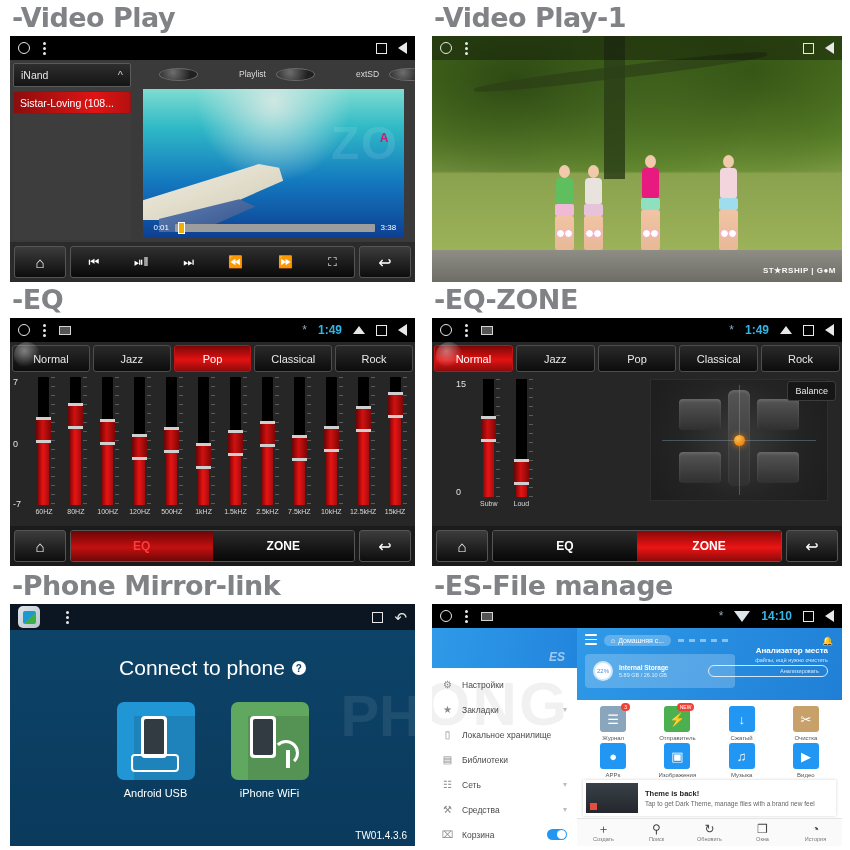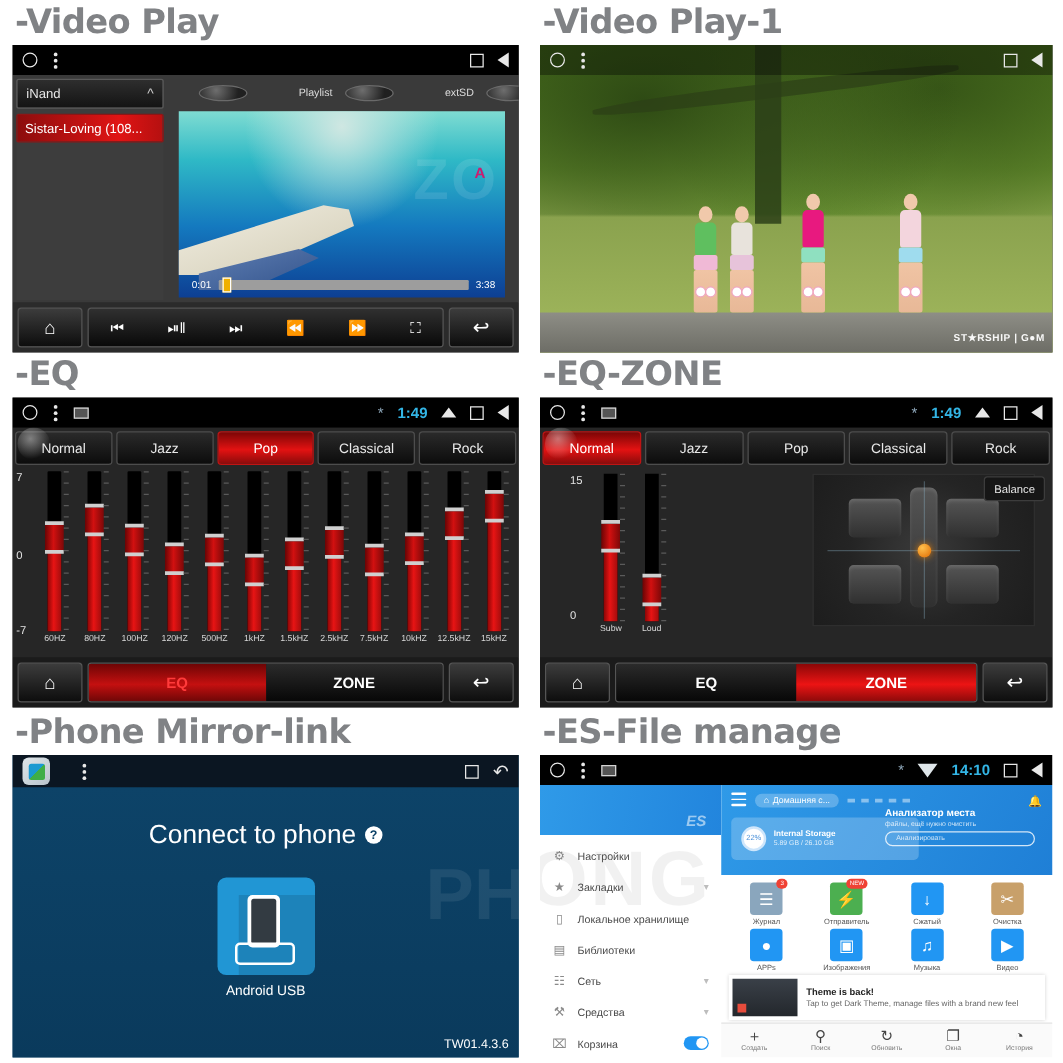--- a/index.html
+++ b/index.html
@@ -228,21 +228,21 @@
   .es-burger { width:12px; }
   .es-burger i { display:block; height:1.6px; background:#fff; margin-bottom:3px; border-radius:1px; }
   .es-crumb { background:rgba(255,255,255,.25); border-radius:8px; color:#fff; font-size:7px; padding:2px 7px; display:flex; align-items:center; gap:3px; }
   .es-dots { display:flex; gap:5px; }
   .es-dots i { width:6px; height:3px; background:rgba(255,255,255,.45); display:block; }
   .es-bell { margin-left:auto; color:#fff; font-size:9px; }
   .es-card { margin-top:6px; width:150px; height:34px; background:rgba(255,255,255,.22); border-radius:4px; display:flex; align-items:center; gap:6px; padding:0 8px; }
   .es-ring { width:20px; height:20px; border-radius:50%; background:#fff; border:2px solid #cfe6fb; color:#4a90d9; font-size:6px; display:flex; align-items:center; justify-content:center; }
   .es-cardtxt b { display:block; color:#fff; font-size:6.5px; }
   .es-cardtxt span { display:block; color:rgba(255,255,255,.8); font-size:5.5px; margin-top:1px; }
-  .es-analyzer { position:absolute; right:14px; top:18px; width:120px; text-align:left; }
+  .es-analyzer { position:absolute; right:14px; top:18px; width:120px; text-align:right; }
   .es-analyzer b { display:block; color:#fff; font-size:8px; }
   .es-analyzer span { display:block; color:rgba(255,255,255,.8); font-size:5.5px; margin-top:2px; }
   .es-anbtn { display:inline-block; margin-top:4px; border:1px solid rgba(255,255,255,.8); border-radius:9px; color:#fff; font-size:6.5px; padding:2px 8px; }
   .es-apps { padding:6px 4px 2px 4px; display:grid; grid-template-columns:repeat(4,1fr); gap:2px 0; }
   .es-app { display:flex; flex-direction:column; align-items:center; }
   .es-appic { width:26px; height:26px; border-radius:3px; position:relative; display:flex; align-items:center; justify-content:center; color:#fff; font-size:13px; }
   .es-badge { position:absolute; right:-4px; top:-3px; background:#f04134; color:#fff; font-size:5px; border-radius:5px; padding:0 3px; line-height:8px; }
   .es-applab { font-size:6px; color:#555; margin-top:3px; }
   .es-banner { position:absolute; left:6px; right:6px; bottom:30px; height:36px; background:#fff; box-shadow:0 0 3px rgba(0,0,0,.18); display:flex; align-items:center; gap:7px; padding:3px; }
   .es-bthumb { width:52px; height:30px; background:linear-gradient(#3a4048,#23272c); position:relative; }
@@ -888,20 +888,31 @@
         <div class="ml-tile">
           <div class="ml-sq a">
             <div class="ml-shadow"></div>
             <div class="ml-phone">
                 <i></i>
               </div>
             <div style="position:absolute;left:14px;bottom:8px;width:48px;height:18px;border:2.5px solid #fff;border-radius:4px;"></div>
           </div>
           <div class="ml-lab">Android USB</div>
         </div>
+        <div class="ml-tile">
+          <div class="ml-sq c">
+            <div class="ml-shadow"></div>
+            <div class="ml-phone" style="margin-left:-20px;">
+                <i></i>
+              </div>
+            <div style="position:absolute;right:10px;bottom:14px;width:26px;height:26px;border:3px solid #fff;border-radius:50%;border-bottom-color:transparent;border-left-color:transparent;"></div>
+            <div style="position:absolute;right:19px;bottom:12px;width:4px;height:18px;background:#fff;"></div>
+          </div>
+          <div class="ml-lab">iPhone WiFi</div>
+        </div>
       </div>
       <div class="ml-ver">TW01.4.3.6</div>
     </div>
   </div>
 
   <div class="cap" style="left:434px; top:570px;">-ES-File manage</div>
   <div class="panel" id="esfile">
     <div class="statusbar">
       <div class="sb-left">
         <div class="ico-circle"></div>

